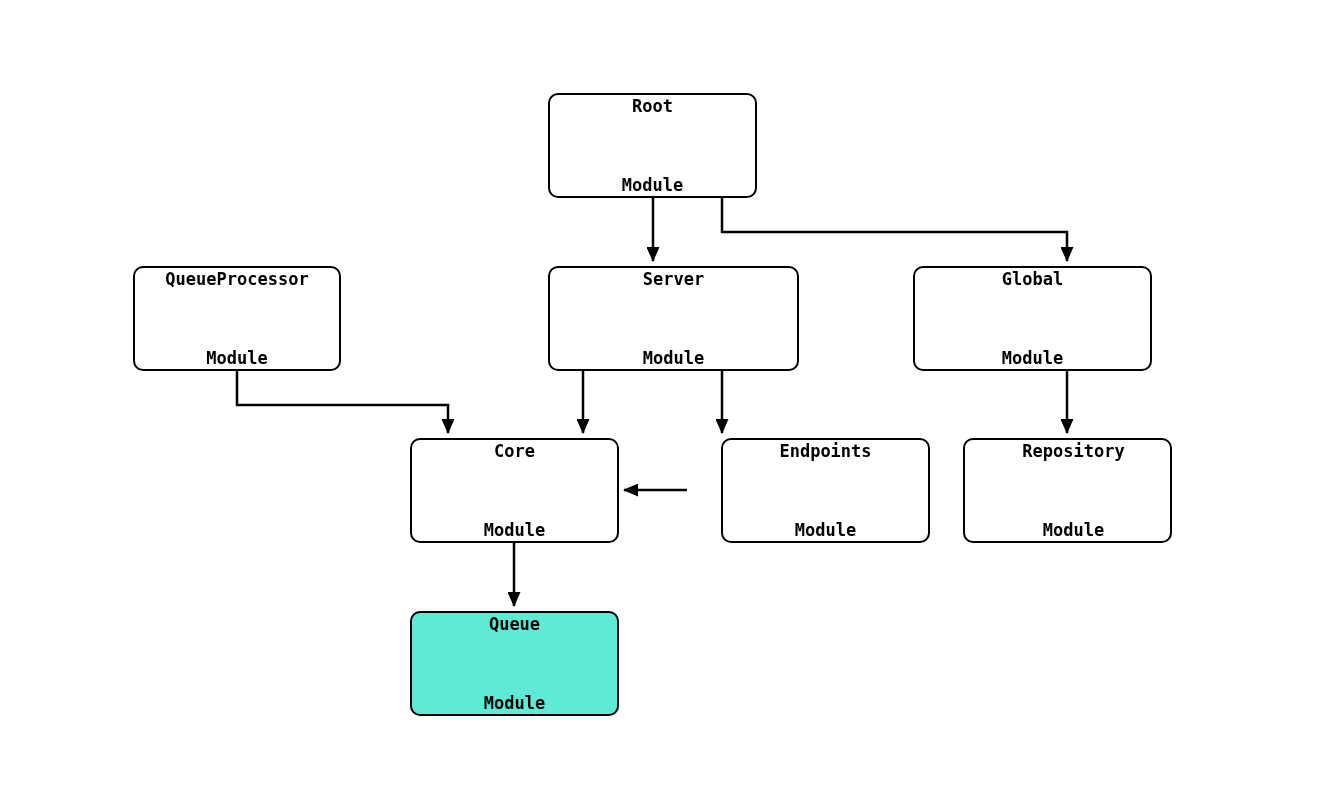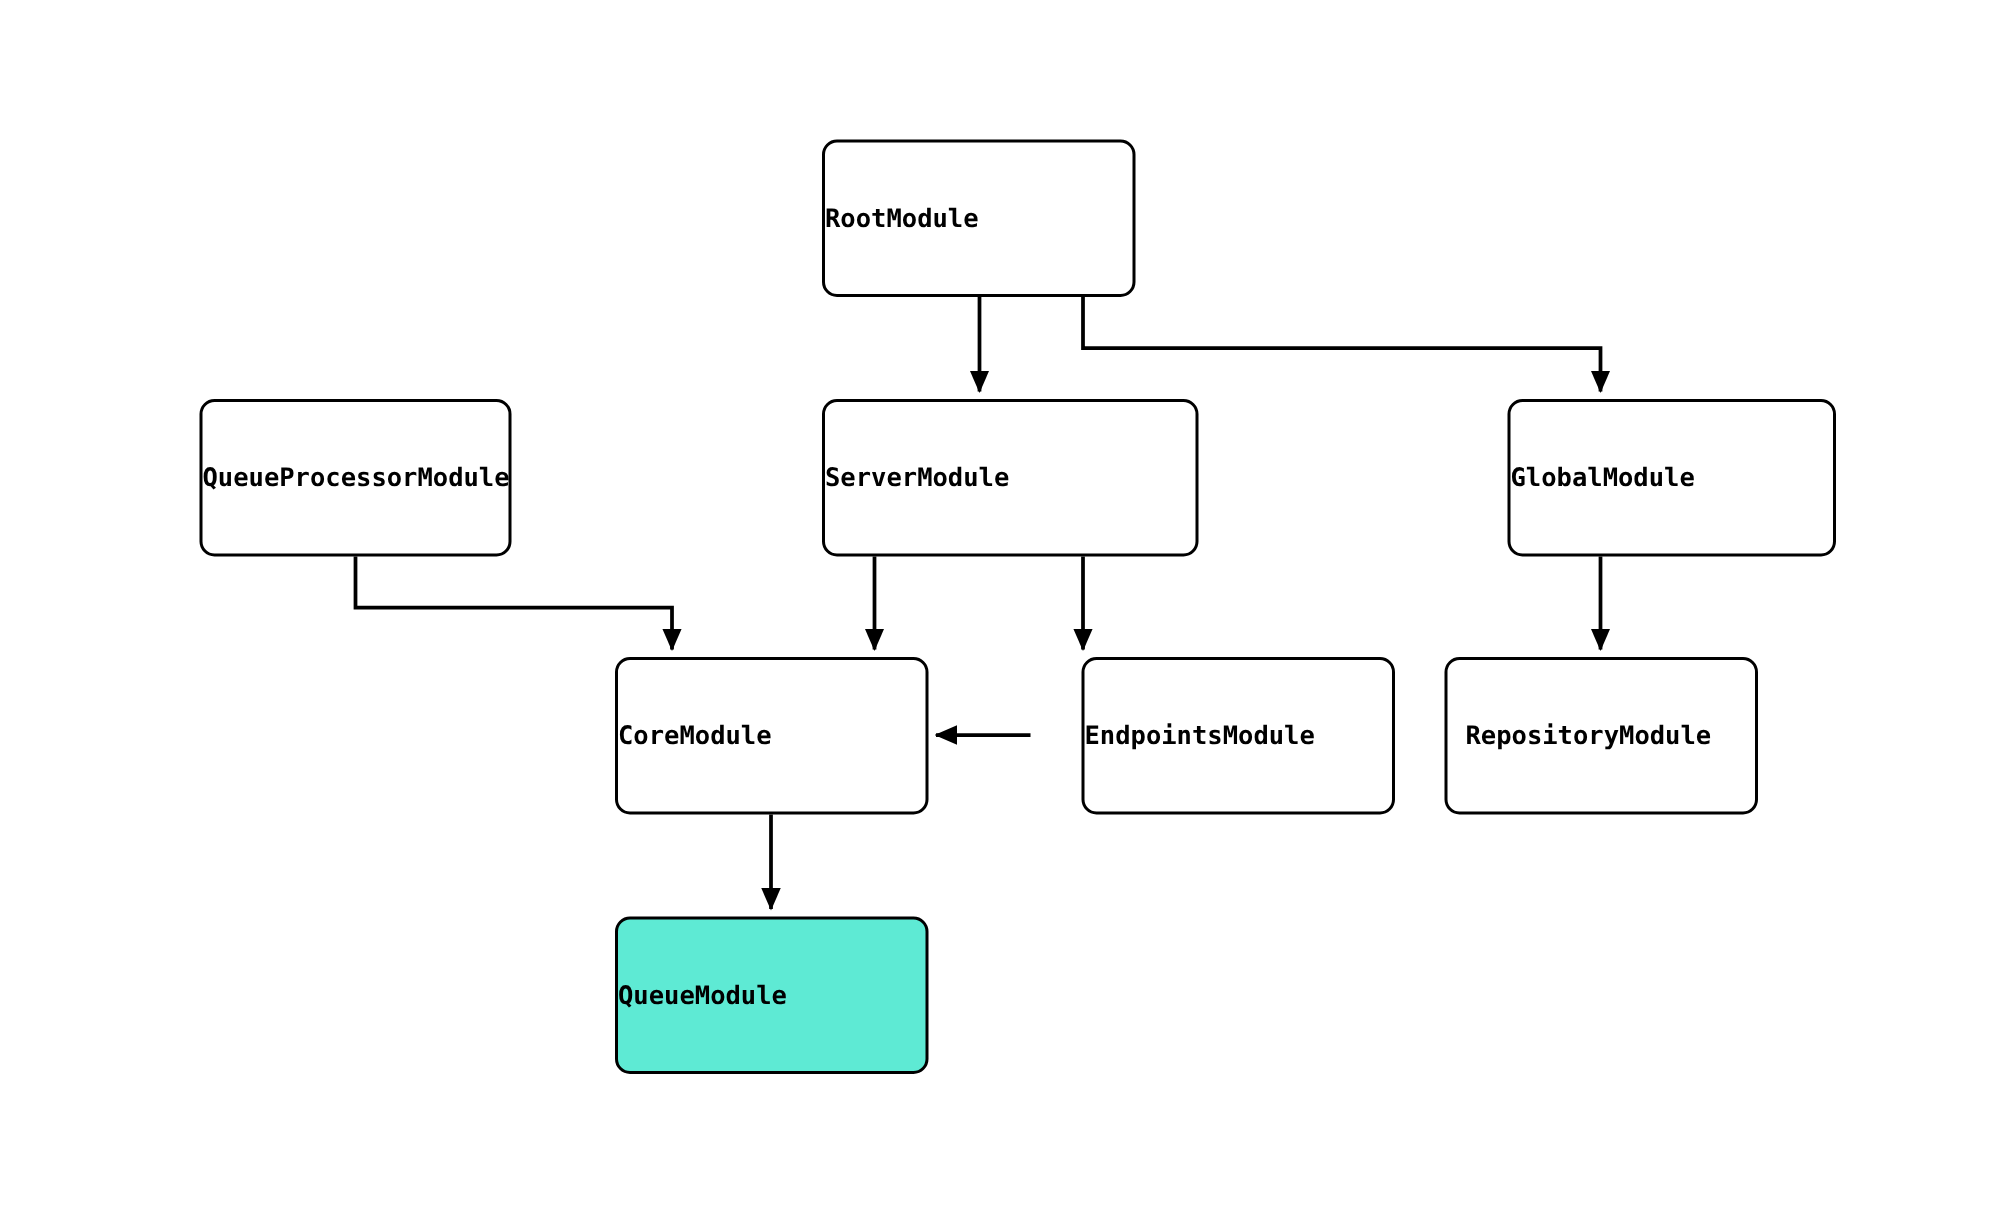--- a/index.html
+++ b/index.html
@@ -28,23 +28,23 @@
     width: 1337px;
     height: 809px;
   }
   .node {
     position: absolute;
     box-sizing: border-box;
     border: 2.5px solid #000000;
     border-radius: 10px;
     background: #ffffff;
     display: flex;
-    flex-direction: row;
+    flex-direction: column;
     align-items: center;
-    justify-content: flex-start;
+    justify-content: space-between;
     font-family: "DejaVu Sans Mono", monospace;
     font-weight: bold;
     font-size: 17px;
     line-height: 22px;
     color: #000000;
     text-align: center;
   }
 </style>
 </head>
 <body>
@@ -71,21 +71,21 @@
         <div class="node-line">Module</div>
       </div>
       <div class="node" style="left: 133px; top: 266px; width: 208px; height: 105px; background: rgb(255, 255, 255); border-color: rgb(0, 0, 0);">
         <div class="node-line">QueueProcessor</div>
         <div class="node-line">Module</div>
       </div>
       <div class="node" style="left: 548px; top: 266px; width: 251px; height: 105px; background: rgb(255, 255, 255); border-color: rgb(0, 0, 0);">
         <div class="node-line">Server</div>
         <div class="node-line">Module</div>
       </div>
-      <div class="node" style="left: 1005px; top: 266px; width: 219px; height: 105px; background: rgb(255, 255, 255); border-color: rgb(0, 0, 0);">
+      <div class="node" style="left: 913px; top: 266px; width: 239px; height: 105px; background: rgb(255, 255, 255); border-color: rgb(0, 0, 0);">
         <div class="node-line">Global</div>
         <div class="node-line">Module</div>
       </div>
       <div class="node" style="left: 410px; top: 438px; width: 209px; height: 105px; background: rgb(255, 255, 255); border-color: rgb(0, 0, 0);">
         <div class="node-line">Core</div>
         <div class="node-line">Module</div>
       </div>
       <div class="node" style="left: 721px; top: 438px; width: 209px; height: 105px; background: rgb(255, 255, 255); border-color: rgb(0, 0, 0);">
         <div class="node-line">Endpoints</div>
         <div class="node-line">Module</div>

